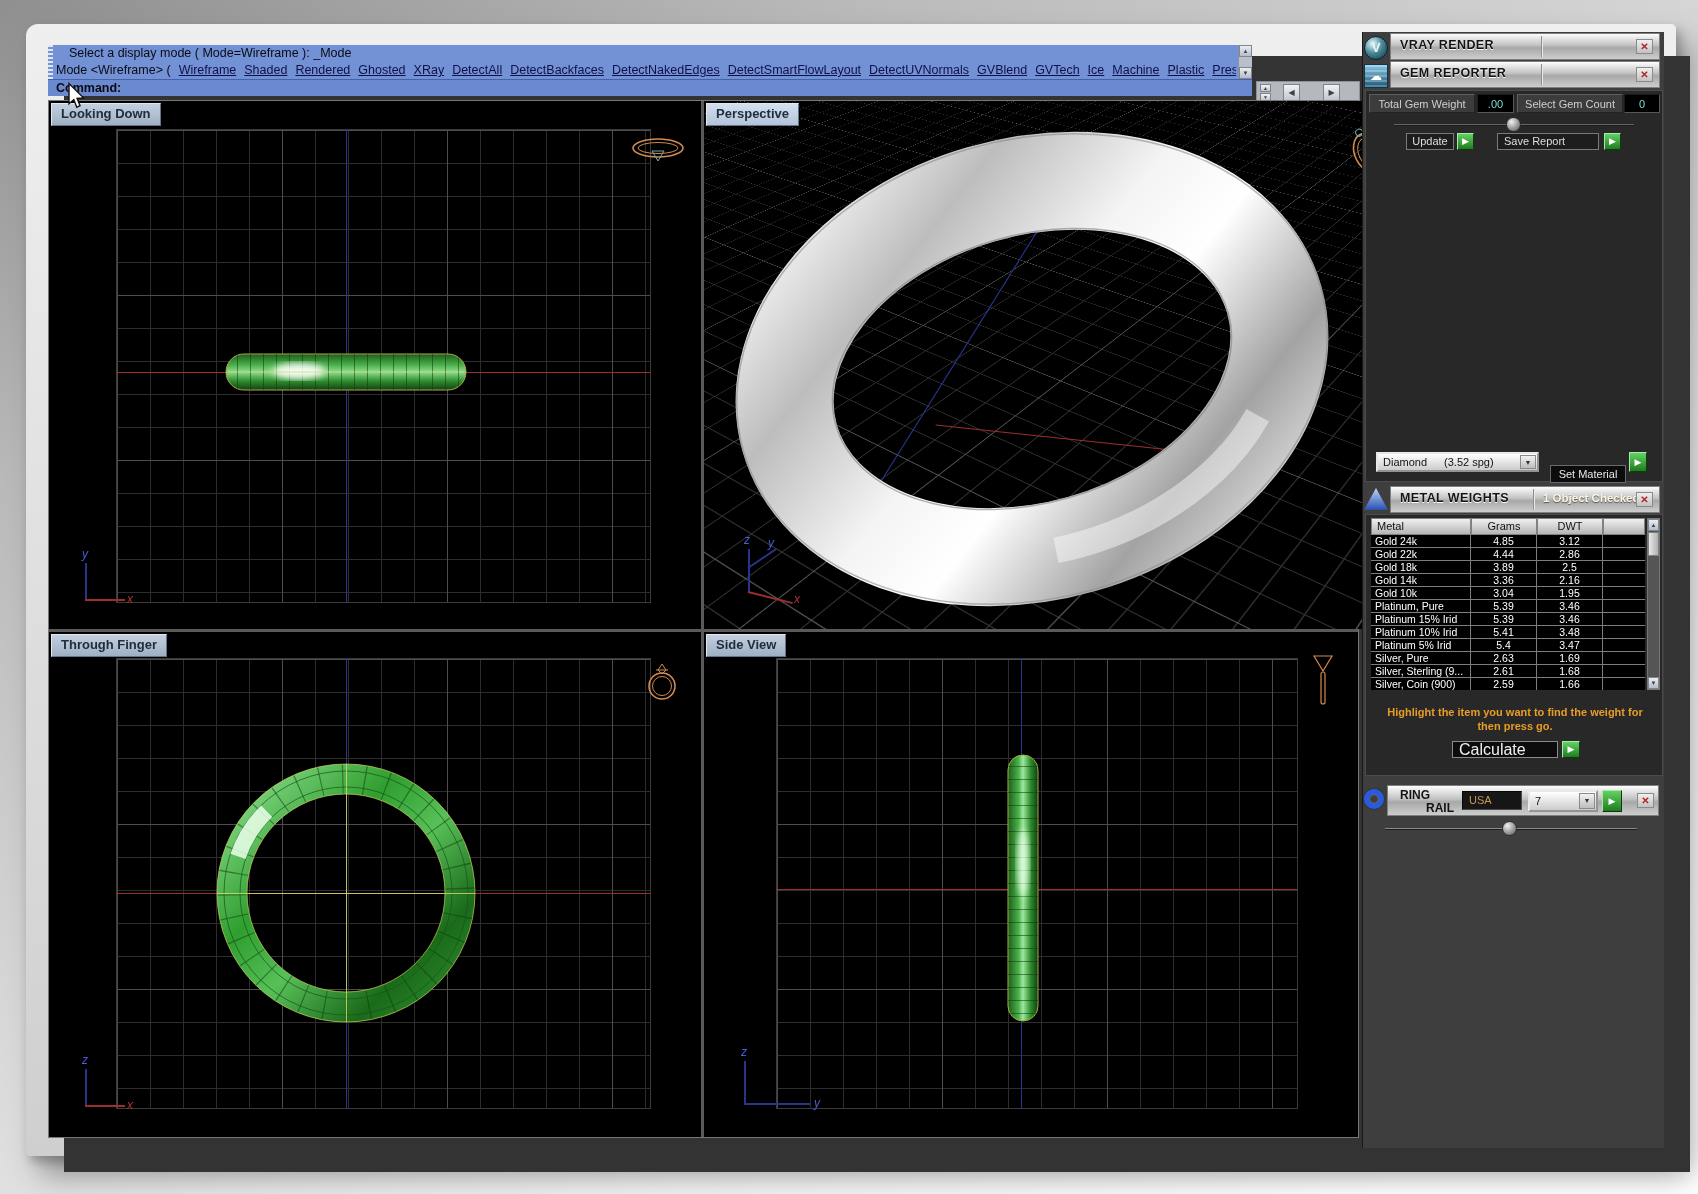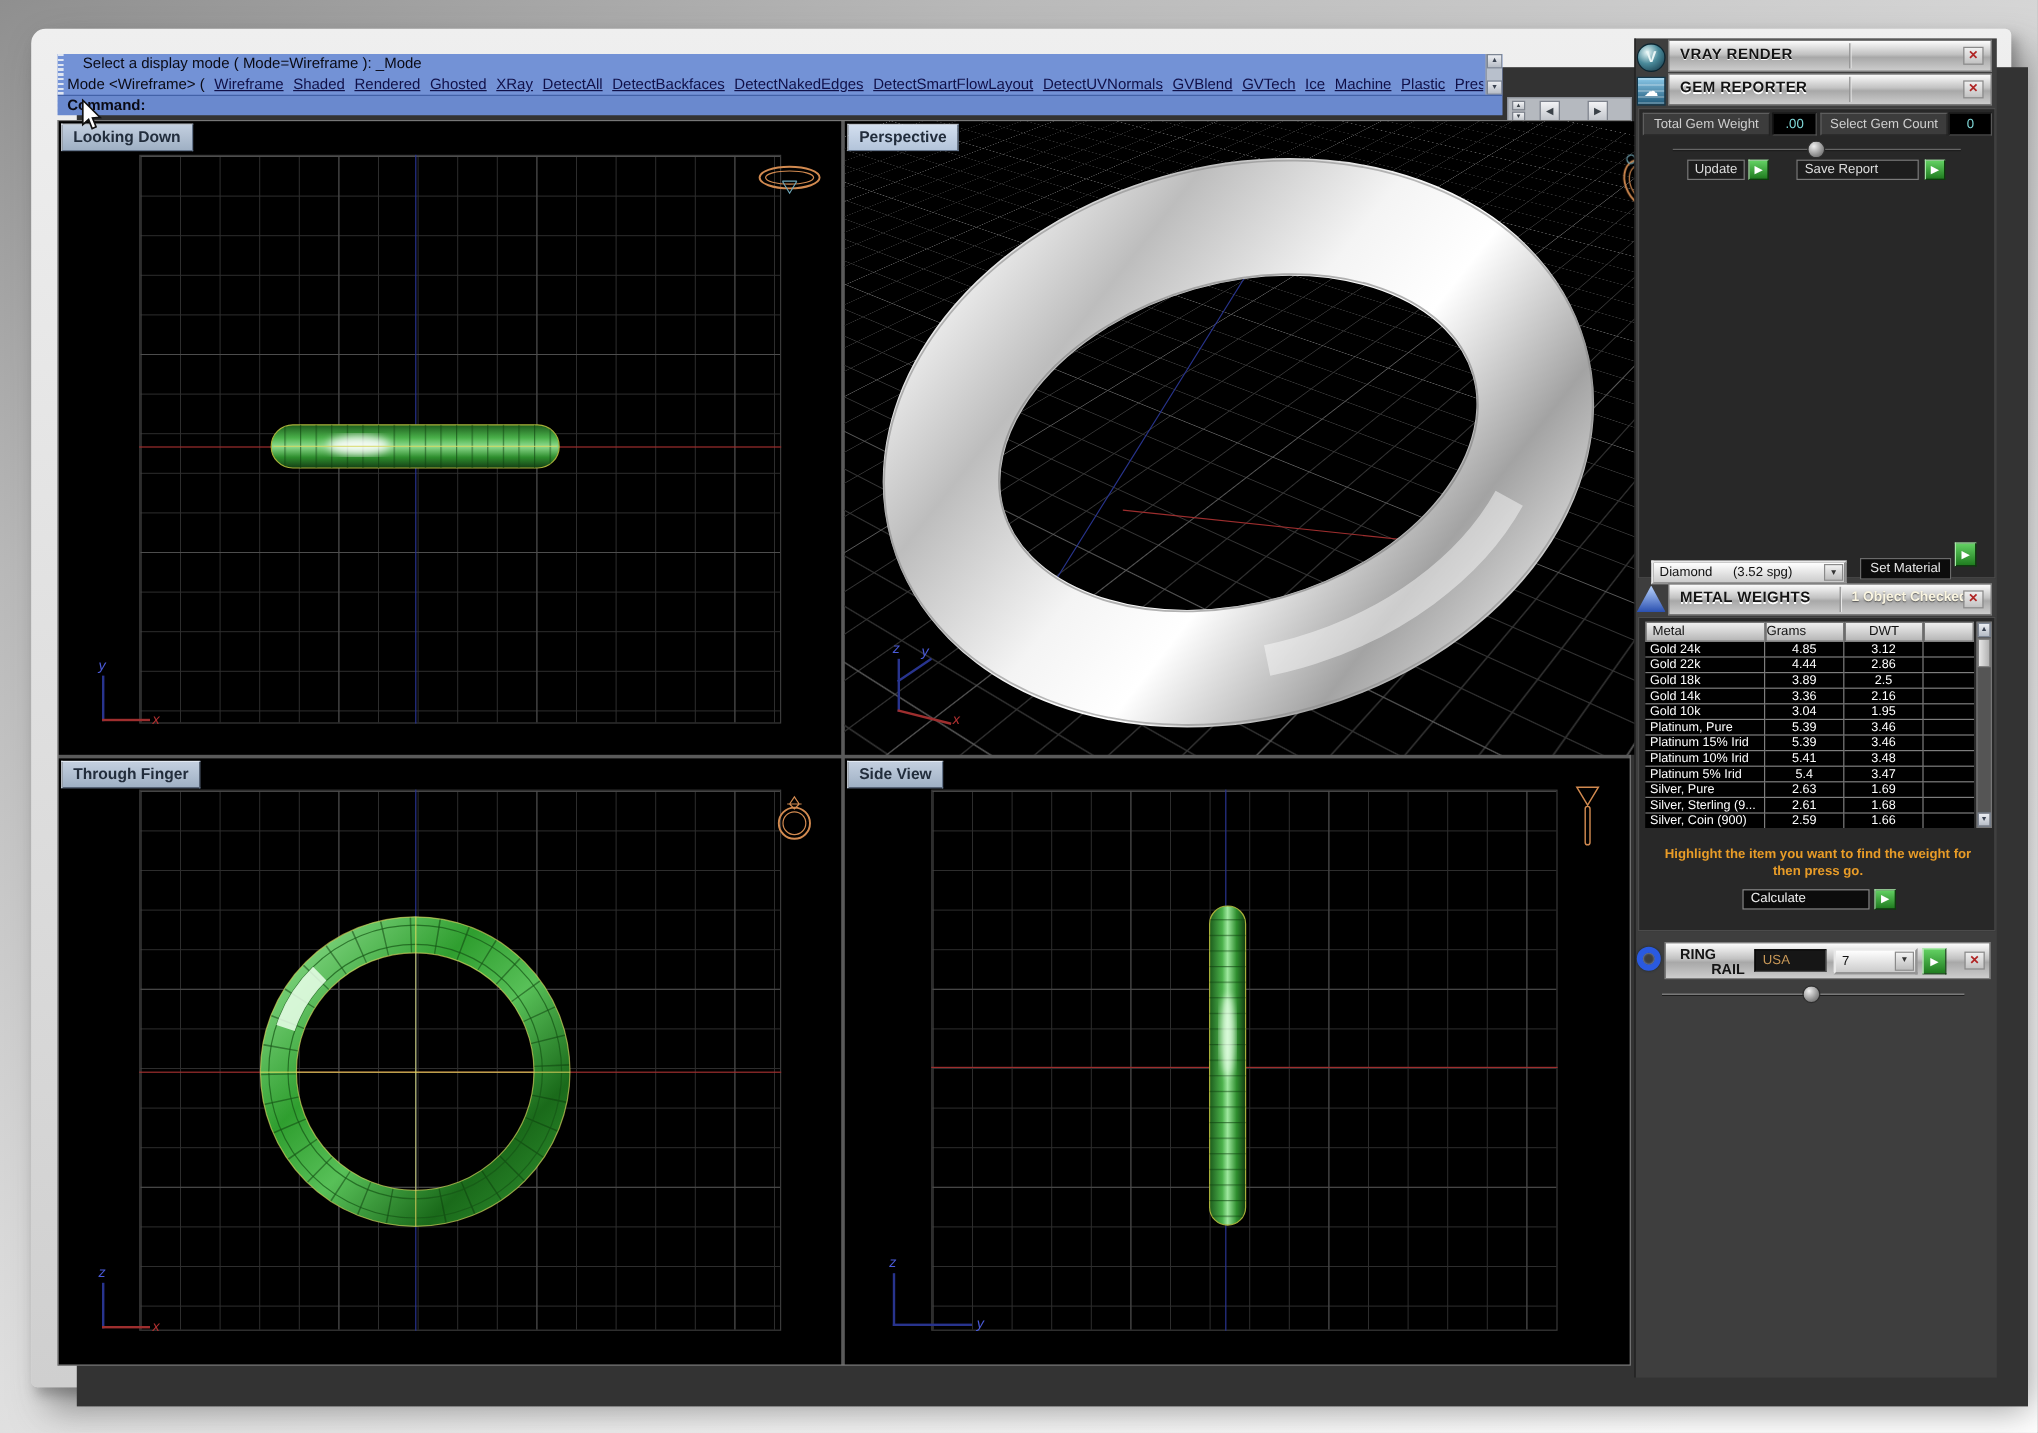--- a/index.html
+++ b/index.html
@@ -318,42 +318,42 @@
     <div class="abs dvalue" style="left:258px;top:3px;width:36px;height:19px;line-height:18px;">0</div>
 
     <div class="abs" style="left:28px;top:33px;width:240px;height:1px;background:#666;box-shadow:0 1px 0 #1d1d1d;"></div>
     <div class="abs sep-knob" style="left:140px;top:26px;"></div>
 
     <div class="abs dbtn" style="left:40px;top:42px;width:48px;height:17px;line-height:15px;">Update</div>
     <div class="abs gbtn" style="left:91px;top:42px;width:17px;height:17px;line-height:15px;">▶</div>
     <div class="abs dbtn" style="left:131px;top:42px;width:102px;height:17px;line-height:15px;text-align:left;padding-left:6px;">Save Report</div>
     <div class="abs gbtn" style="left:238px;top:42px;width:17px;height:17px;line-height:15px;">▶</div>
 
-    <div class="abs ddown" style="left:10px;top:376px;width:163px;height:20px;">
+    <div class="abs ddown" style="left:10px;top:361px;width:163px;height:20px;">
       <span>Diamond</span>
       <span style="margin-left:14px;">(3.52 spg)</span>
       <span class="dd-arrow">▼</span>
     </div>
     <div class="abs" style="left:184px;top:362px;width:76px;height:18px;background:#0c0c0c;border:1px solid #6a6a6a;box-sizing:border-box;color:#e8e8e8;font-size:11px;text-align:center;line-height:16px;cursor:pointer;margin-top:12px;">Set Material</div>
     <div class="abs gbtn" style="left:263px;top:361px;width:18px;height:20px;line-height:18px;">▶</div>
   </div>
 
   <div class="abs icon-cone" style="left:1px;top:456px;"></div>
   <div class="abs hbar" style="left:27px;top:454px;width:270px;height:27px;">
     <span class="ttl">METAL WEIGHTS</span>
     <span class="hdr-div" style="left:142px;"></span>
     <span style="position:absolute;left:152px;top:5px;font-size:11.5px;font-weight:bold;color:#fbf6e2;text-shadow:0 1px 1px #555;">1 Object Checked</span>
     <div class="xbtn" style="position:absolute;right:6px;top:5px;">✕</div>
   </div>
 
   <div class="abs subpanel" style="left:2px;top:482px;width:298px;height:262px;">
 
     <div class="abs" style="left:5px;top:3px;width:274px;height:17px;display:flex;">
       <div class="thead-c" style="width:100px;">Metal</div>
-      <div class="thead-c" style="width:66px;padding-left:0;">Grams</div>
+      <div class="thead-c" style="width:66px;text-align:center;padding-left:0;">Grams</div>
       <div class="thead-c" style="width:66px;text-align:center;padding-left:0;">DWT</div>
       <div class="thead-c" style="width:42px;"></div>
     </div>
 
     <div class="abs tbody" style="left:5px;top:20px;width:274px;height:155px;">
 
         <div class="trow">
           <div class="tc c0">Gold 24k</div>
           <div class="tc c1 num">4.85</div>
           <div class="tc c2 num">3.12</div>
@@ -442,21 +442,21 @@
       <div class="sb-btn" style="position:absolute;top:0;width:11px;">▲</div>
       <div class="vthumb" style="position:absolute;top:13px;left:0;width:11px;height:24px;"></div>
       <div class="sb-btn" style="position:absolute;bottom:0;width:11px;">▼</div>
     </div>
 
     <div class="abs instr" style="left:0;top:190px;width:298px;">
       <div>Highlight the item you want to find the weight for</div>
       <div>then press go.</div>
     </div>
 
-    <div class="abs" style="left:86px;top:226px;width:106px;height:17px;background:#0c0c0c;border:1px solid #8a8a8a;box-sizing:border-box;color:#f0f0f0;font-size:11px;line-height:15px;padding-left:6px;cursor:pointer;">Calculate</div>
+    <div class="abs" style="left:86px;top:226px;width:106px;height:17px;background:#0c0c0c;border:1px solid #8a8a8a;box-sizing:border-box;color:#f0f0f0;font-size:16px;line-height:15px;padding-left:6px;cursor:pointer;">Calculate</div>
     <div class="abs gbtn" style="left:196px;top:226px;width:18px;height:17px;line-height:15px;">▶</div>
   </div>
 
   <div class="abs icon-ring" style="left:1px;top:757px;"></div>
   <div class="abs hbar" style="left:24px;top:753px;width:272px;height:31px;">
     <span style="position:absolute;left:12px;top:2px;font-size:12px;font-weight:bold;color:#141414;">RING</span>
     <span style="position:absolute;left:38px;top:15px;font-size:12px;font-weight:bold;color:#141414;">RAIL</span>
     <div class="abs" style="left:74px;top:5px;width:60px;height:19px;background:#161616;border:1px solid;border-color:#050505 #4e4e4e #4e4e4e #050505;box-sizing:border-box;color:#c89858;font-size:11px;line-height:17px;padding-left:6px;">USA</div>
     <div class="abs ddown" style="left:140px;top:4px;width:70px;height:22px;line-height:18px;">
       <span>7</span>

